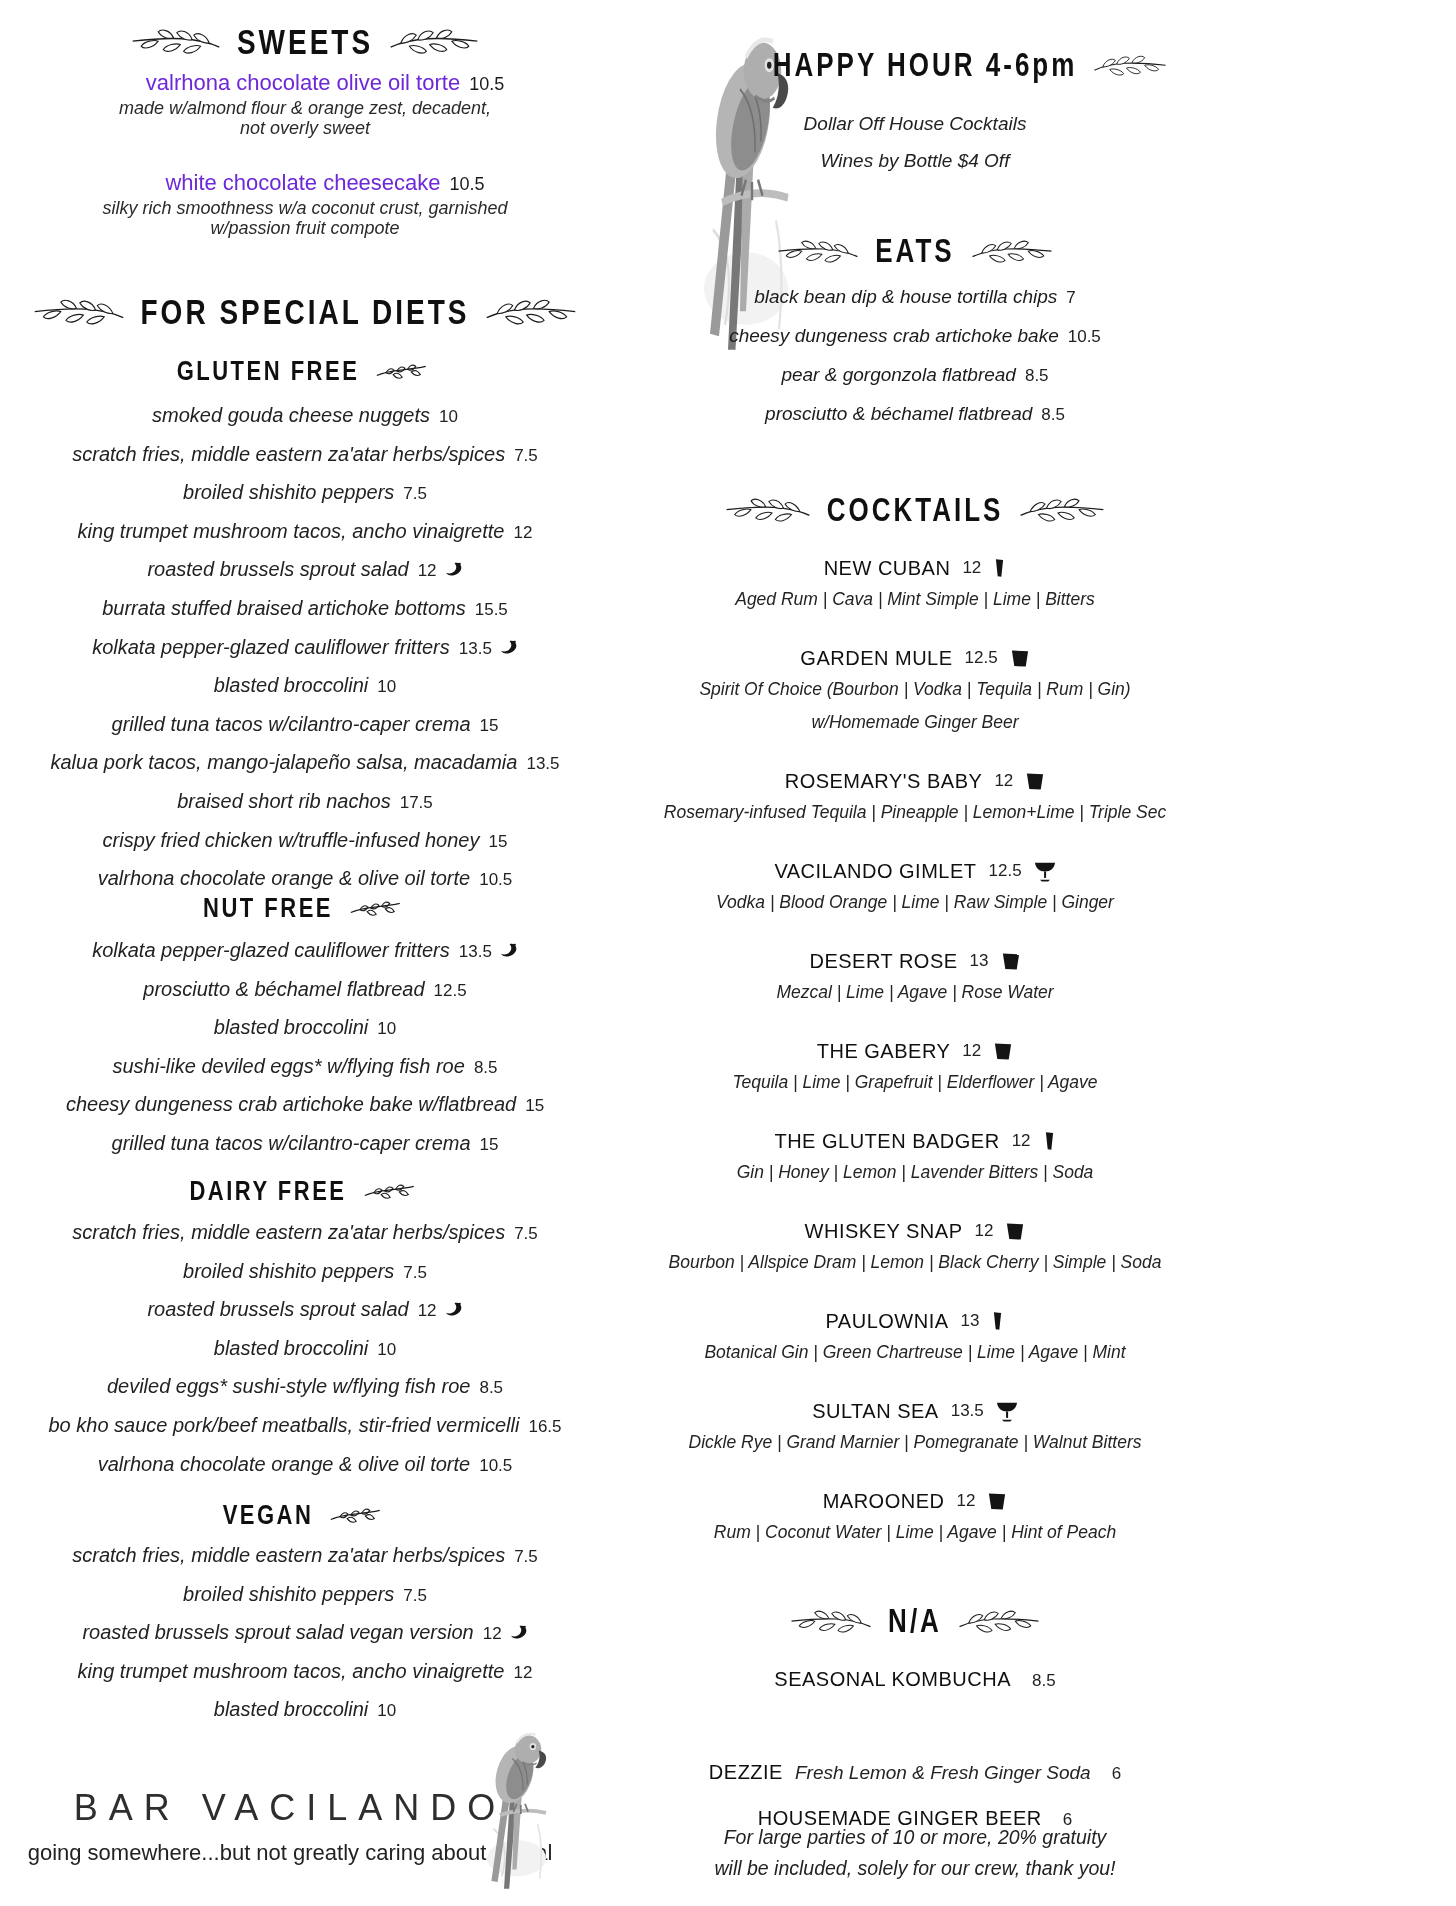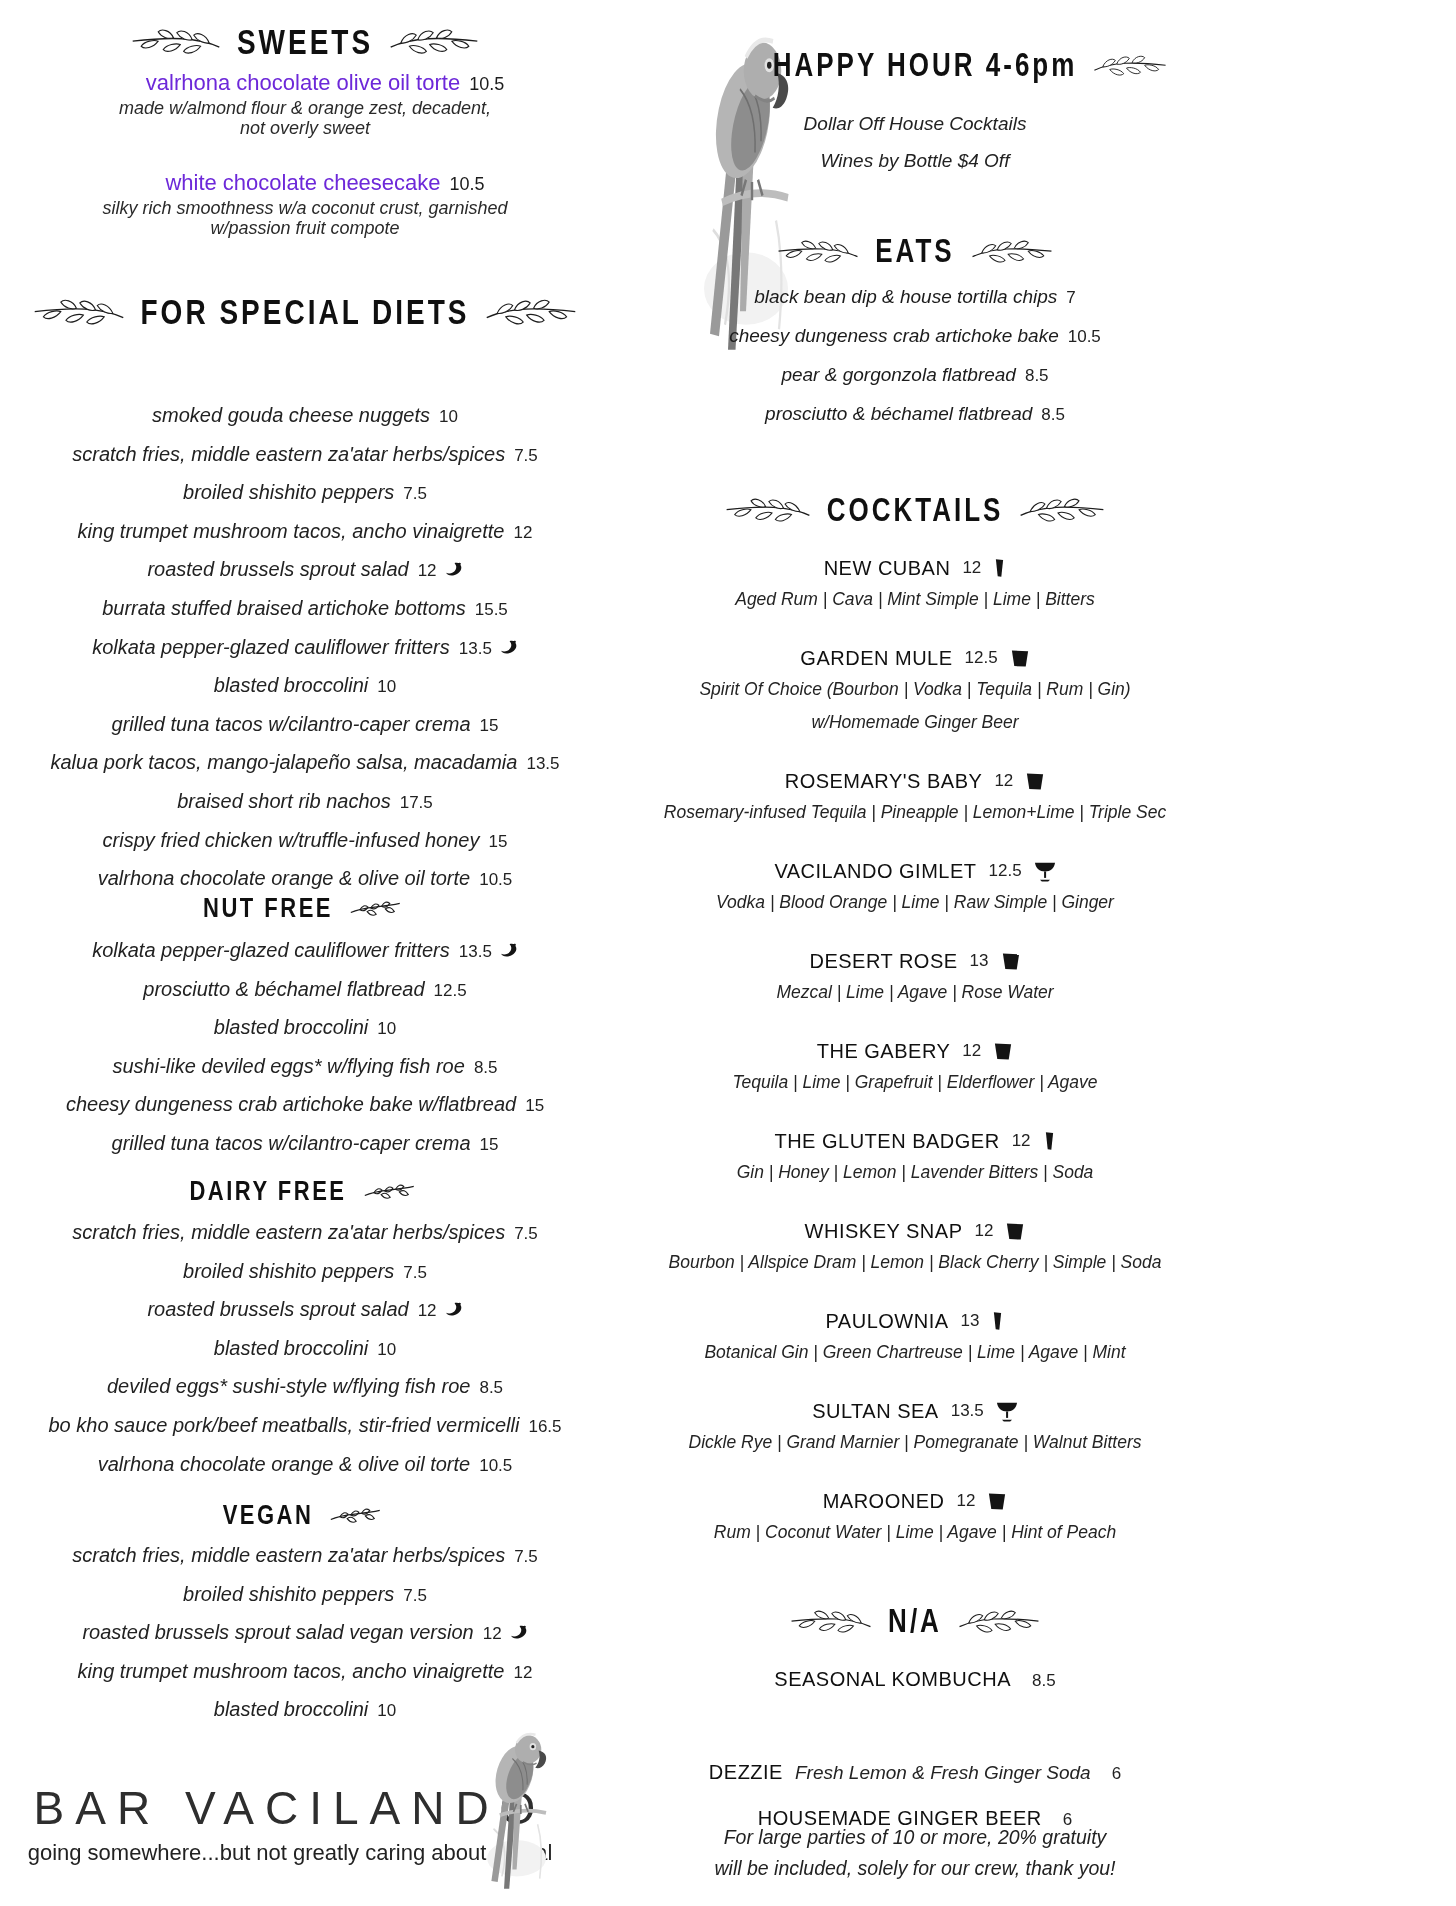--- a/index.html
+++ b/index.html
@@ -28,21 +28,21 @@
   .centry{margin-bottom:27px;}
   .cname-row{line-height:30px;display:flex;justify-content:center;align-items:center;gap:12px;}
   .cname{font-size:20px;letter-spacing:.5px;color:#101010;white-space:nowrap;}
   .cprice{font-size:17px;color:#222;}
   .cdesc{font-style:italic;font-size:17.5px;line-height:33px;white-space:nowrap;color:#242424;}
   .na-row{line-height:34px;margin-bottom:10px;display:flex;justify-content:center;
           align-items:baseline;gap:12px;}
   .na-name{font-size:20px;letter-spacing:.5px;color:#101010;white-space:nowrap;}
   .na-desc{font-style:italic;font-size:19px;color:#242424;white-space:nowrap;margin-top:48px;}
   .note{font-style:italic;font-size:19.5px;line-height:31px;color:#222;}
-  .logo{font-size:46px;letter-spacing:11px;color:#2e2e2e;line-height:52px;white-space:nowrap;}
+  .logo{font-size:36px;letter-spacing:11px;color:#2e2e2e;line-height:52px;white-space:nowrap;}
   .tagline{font-size:22px;line-height:30px;color:#222;white-space:nowrap;}
   svg{display:inline-block;}
 </style>
 </head>
 <body>
 
 <svg width="0" height="0" style="position:absolute">
   <defs>
     <g id="sym-branch">
       <path d="M2,21 C28,9 60,9 104,14" stroke="#1d1d1d" stroke-width="1.6" fill="none"></path>
@@ -126,20 +126,26 @@
   <div class="abs hrow" style="left:30px;top:296px;width:550px;">
     <svg class="branch flip" width="92" height="27" viewBox="0 0 106 30">
         <use href="#sym-branch"></use>
       </svg>
     <span class="hdr lg">FOR SPECIAL DIETS</span>
     <svg class="branch" width="92" height="27" viewBox="0 0 106 30">
         <use href="#sym-branch"></use>
       </svg>
   </div>
 
+  <div class="abs hrow" style="left:30px;top:358px;width:550px;">
+    <span class="hdr md">GLUTEN FREE</span>
+    <svg width="58" height="20" viewBox="0 0 64 20">
+        <use href="#sym-sprig"></use>
+      </svg>
+  </div>
   <div class="abs items" style="left:15px;top:397px;width:580px;">
     <div class="item"><span>smoked gouda cheese nuggets</span><span class="price">10</span></div>
     <div class="item"><span>scratch fries, middle eastern za'atar herbs/spices</span><span class="price">7.5</span></div>
     <div class="item"><span>broiled shishito peppers</span><span class="price">7.5</span></div>
     <div class="item"><span>king trumpet mushroom tacos, ancho vinaigrette</span><span class="price">12</span></div>
     <div class="item"><span>roasted brussels sprout salad</span><span class="price">12</span><svg class="chili" width="18" height="18" viewBox="0 0 20 20">
           <use href="#sym-chili"></use>
         </svg></div>
     <div class="item"><span>burrata stuffed braised artichoke bottoms</span><span class="price">15.5</span></div>
     <div class="item"><span>kolkata pepper-glazed cauliflower fritters</span><span class="price">13.5</span><svg class="chili" width="18" height="18" viewBox="0 0 20 20">

